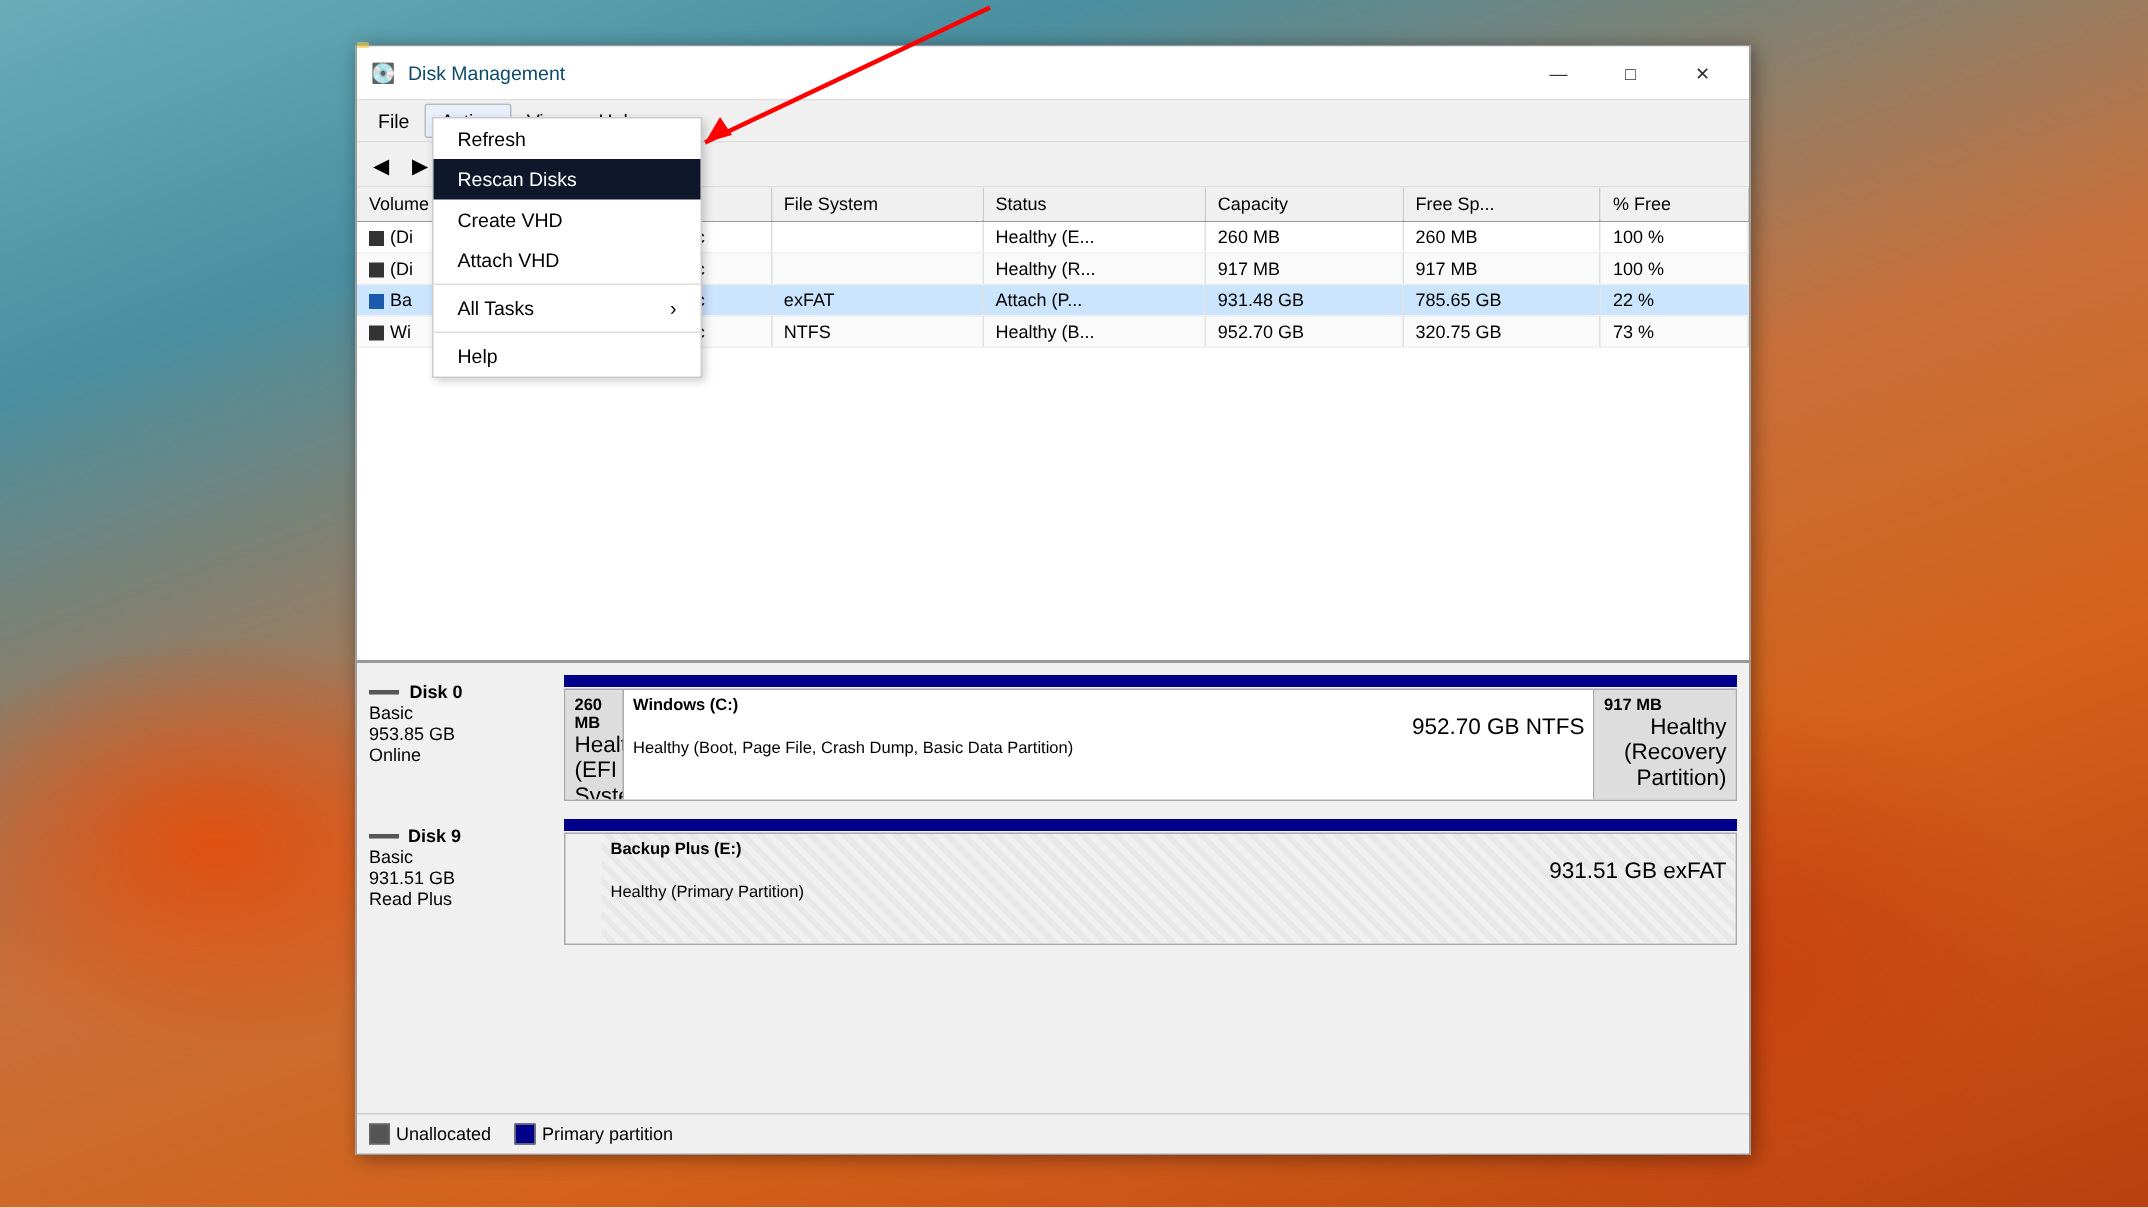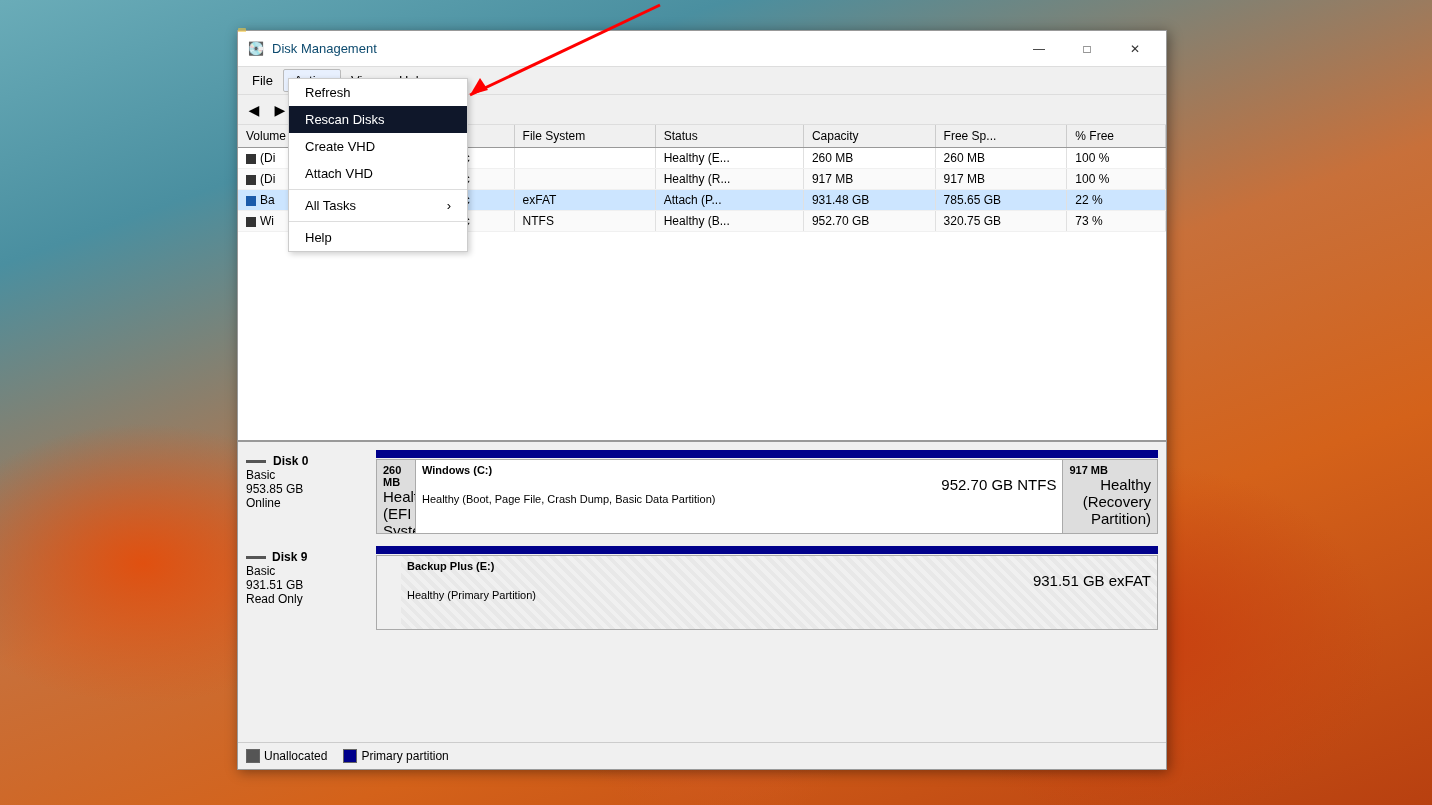--- a/index.html
+++ b/index.html
@@ -464,21 +464,21 @@
           </div>
         </div>
         <div class="disk-row">
           <div class="disk-label">
     <div class="disk-label-title" style="display:flex;align-items:center;gap:4px;">
       <span style="display:inline-block;width:20px;height:3px;background:#555;margin-right:2px;"></span>
       <strong>Disk 9</strong>
     </div>
     <div>Basic</div>
     <div>931.51 GB</div>
-    <div>Read Only</div>
+    <div>Read Plus</div>
   </div>
           <div class="disk-visual">
             <div class="disk-bar-top"></div>
             <div class="disk-partitions">
               <div class="partition backup" style="width: 100%; margin-left: 24px;">
       <div class="partition-name">Backup Plus (E:)</div>
       <div class="partition-size">931.51 GB exFAT</div>
       <div class="partition-status">Healthy (Primary Partition)</div>
     </div>
             </div>

